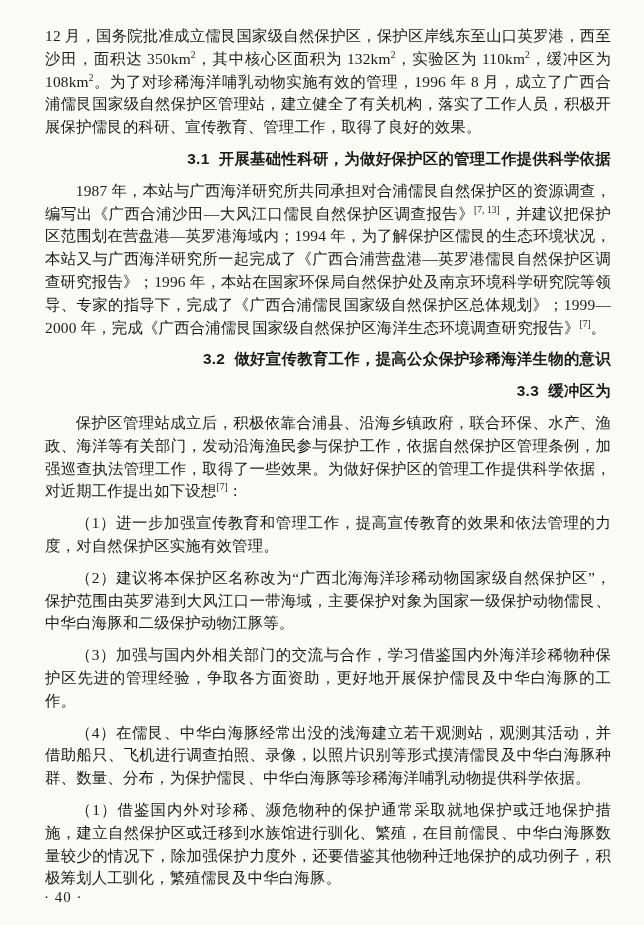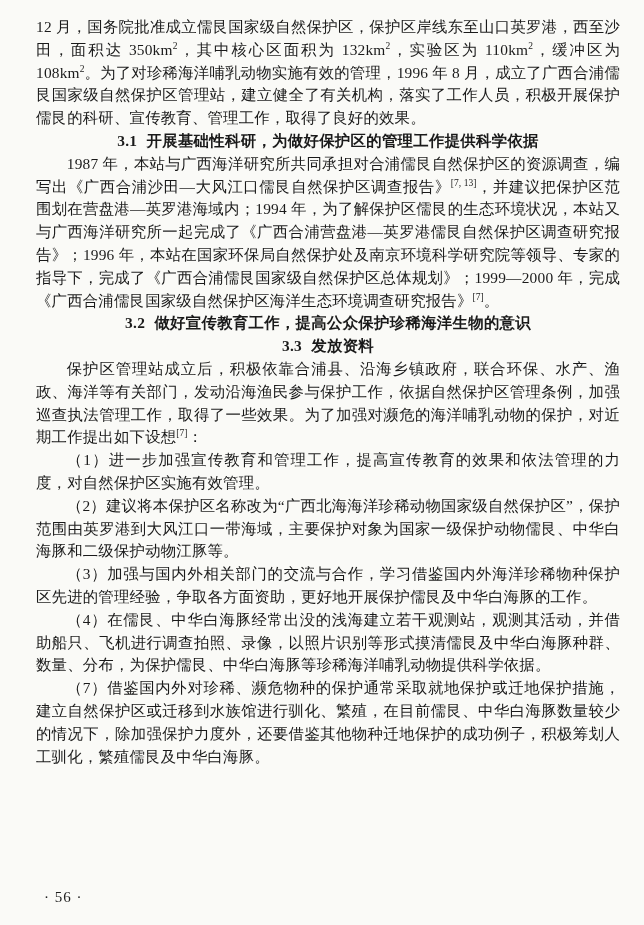--- a/index.html
+++ b/index.html
@@ -15,33 +15,33 @@
     position: relative;
     overflow: hidden;
   }
   .doc {
     position: absolute;
     left: 36px;
     top: 16px;
     width: 584px;
   }
   .doc p {
-    margin: 0;
+    margin: 9px;
     font-size: 15.4px;
     line-height: 22.8px;
     text-align: justify;
     letter-spacing: 0.2px;
   }
   .doc p.indent {
     text-indent: 2em;
   }
   .doc p.heading {
-    font-family: Liberation Serif, serif;
+    font-family: Liberation Sans, sans-serif;
     font-weight: bold;
-    text-align: center;
+    text-align: right;
     letter-spacing: 0.3px;
   }
   .hnum {
     margin-right: 0.6em;
   }
   sup {
     font-size: 9.5px;
     line-height: 0;
     vertical-align: super;
     letter-spacing: 0;
@@ -56,22 +56,22 @@
   }
 </style>
 </head>
 <body>
 
 <div class="doc">
     <p class="paragraph"><span>12 月，国务院批准成立儒艮国家级自然保护区，保护区岸线东至山口英罗港，西至沙田，面积达 350km</span><sup>2</sup><span>，其中核心区面积为 132km</span><sup>2</sup><span>，实验区为 110km</span><sup>2</sup><span>，缓冲区为 108km</span><sup>2</sup><span>。为了对珍稀海洋哺乳动物实施有效的管理，1996 年 8 月，成立了广西合浦儒艮国家级自然保护区管理站，建立健全了有关机构，落实了工作人员，积极开展保护儒艮的科研、宣传教育、管理工作，取得了良好的效果。</span></p>
     <p class="heading"><span class="hnum">3.1</span><span>开展基础性科研，为做好保护区的管理工作提供科学依据</span></p>
     <p class="paragraph indent"><span>1987 年，本站与广西海洋研究所共同承担对合浦儒艮自然保护区的资源调查，编写出《广西合浦沙田—大风江口儒艮自然保护区调查报告》</span><sup>[7, 13]</sup><span>，并建议把保护区范围划在营盘港—英罗港海域内；1994 年，为了解保护区儒艮的生态环境状况，本站又与广西海洋研究所一起完成了《广西合浦营盘港—英罗港儒艮自然保护区调查研究报告》；1996 年，本站在国家环保局自然保护处及南京环境科学研究院等领导、专家的指导下，完成了《广西合浦儒艮国家级自然保护区总体规划》；1999—2000 年，完成《广西合浦儒艮国家级自然保护区海洋生态环境调查研究报告》</span><sup>[7]</sup><span>。</span></p>
     <p class="heading"><span class="hnum">3.2</span><span>做好宣传教育工作，提高公众保护珍稀海洋生物的意识</span></p>
-    <p class="heading"><span class="hnum">3.3</span><span>发放资料</span></p>
-    <p class="paragraph indent"><span>保护区管理站成立后，积极依靠合浦县、沿海乡镇政府，联合环保、水产、渔政、海洋等有关部门，发动沿海渔民参与保护工作，依据自然保护区管理条例，加强巡查执法管理工作，取得了一些效果。为了加强对濒危的海洋哺乳动物的保护，对近期工作提出如下设想</span><sup>[7]</sup><span>：</span></p>
+    <p class="heading"><span class="hnum">3.3</span><span>缓冲区为</span></p>
+    <p class="paragraph indent"><span>保护区管理站成立后，积极依靠合浦县、沿海乡镇政府，联合环保、水产、渔政、海洋等有关部门，发动沿海渔民参与保护工作，依据自然保护区管理条例，加强巡查执法管理工作，取得了一些效果。为做好保护区的管理工作提供科学依据，对近期工作提出如下设想</span><sup>[7]</sup><span>：</span></p>
     <p class="paragraph indent"><span>（1）进一步加强宣传教育和管理工作，提高宣传教育的效果和依法管理的力度，对自然保护区实施有效管理。</span></p>
     <p class="paragraph indent"><span>（2）建议将本保护区名称改为“广西北海海洋珍稀动物国家级自然保护区”，保护范围由英罗港到大风江口一带海域，主要保护对象为国家一级保护动物儒艮、中华白海豚和二级保护动物江豚等。</span></p>
     <p class="paragraph indent"><span>（3）加强与国内外相关部门的交流与合作，学习借鉴国内外海洋珍稀物种保护区先进的管理经验，争取各方面资助，更好地开展保护儒艮及中华白海豚的工作。</span></p>
     <p class="paragraph indent"><span>（4）在儒艮、中华白海豚经常出没的浅海建立若干观测站，观测其活动，并借助船只、飞机进行调查拍照、录像，以照片识别等形式摸清儒艮及中华白海豚种群、数量、分布，为保护儒艮、中华白海豚等珍稀海洋哺乳动物提供科学依据。</span></p>
-    <p class="paragraph indent"><span>（7）借鉴国内外对珍稀、濒危物种的保护通常采取就地保护或迁地保护措施，建立自然保护区或迁移到水族馆进行驯化、繁殖，在目前儒艮、中华白海豚数量较少的情况下，除加强保护力度外，还要借鉴其他物种迁地保护的成功例子，积极筹划人工驯化，繁殖儒艮及中华白海豚。</span></p>
+    <p class="paragraph indent"><span>（1）借鉴国内外对珍稀、濒危物种的保护通常采取就地保护或迁地保护措施，建立自然保护区或迁移到水族馆进行驯化、繁殖，在目前儒艮、中华白海豚数量较少的情况下，除加强保护力度外，还要借鉴其他物种迁地保护的成功例子，积极筹划人工驯化，繁殖儒艮及中华白海豚。</span></p>
   </div>
 
-<div class="pageno">· 56 ·</div>
+<div class="pageno">· 40 ·</div>
 
 </body></html>

